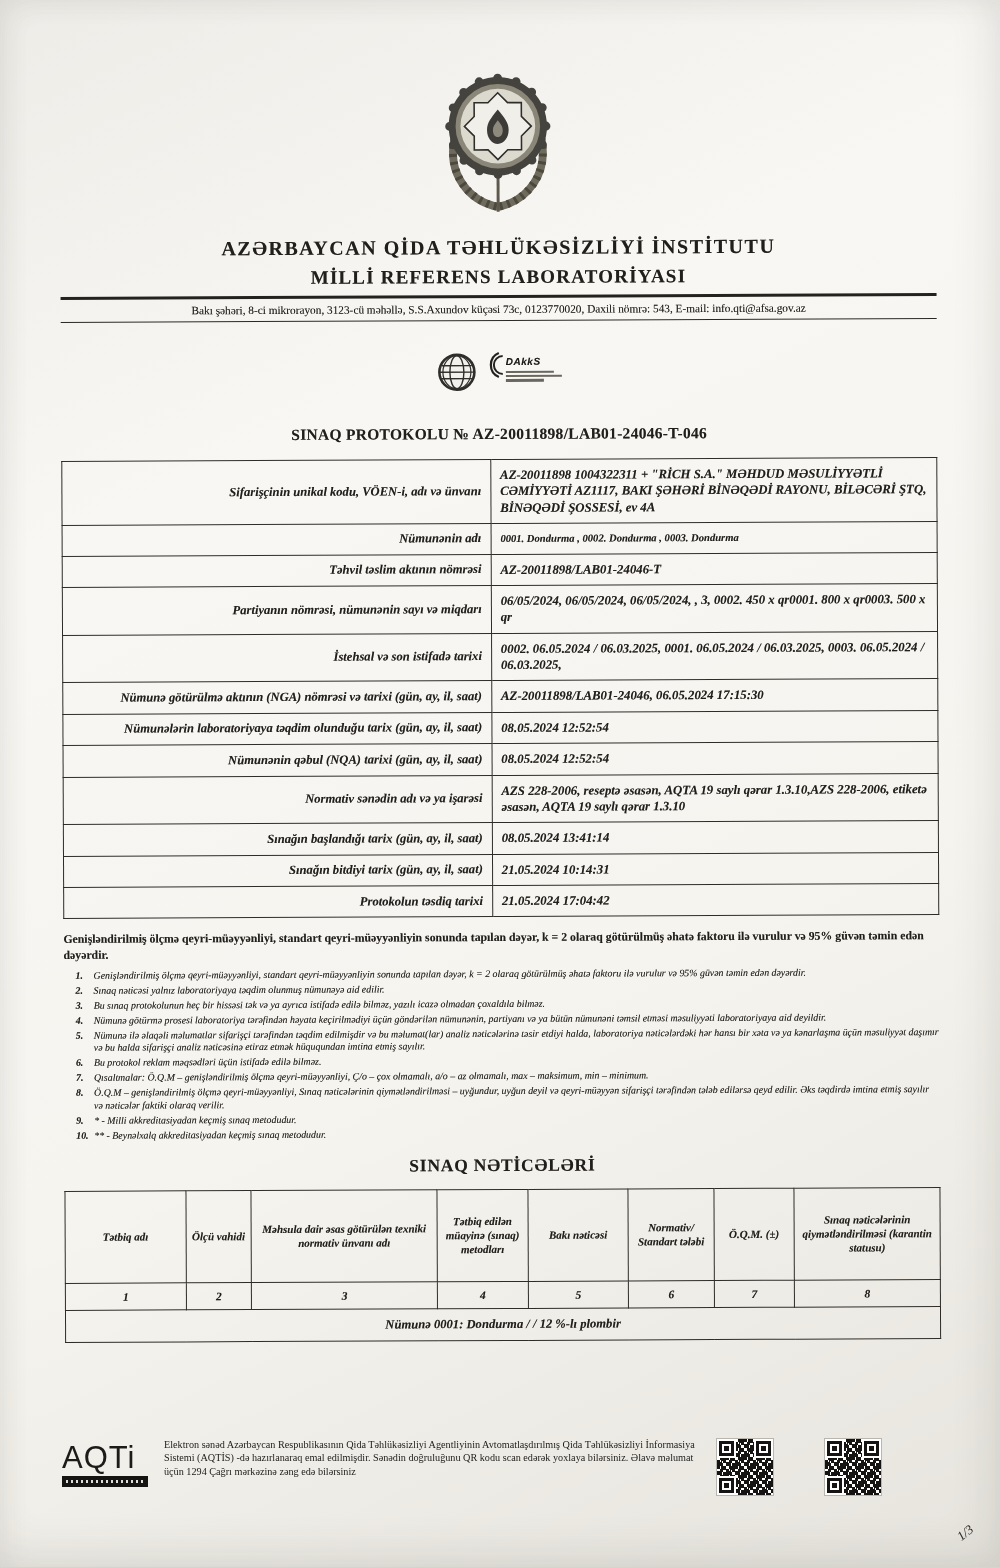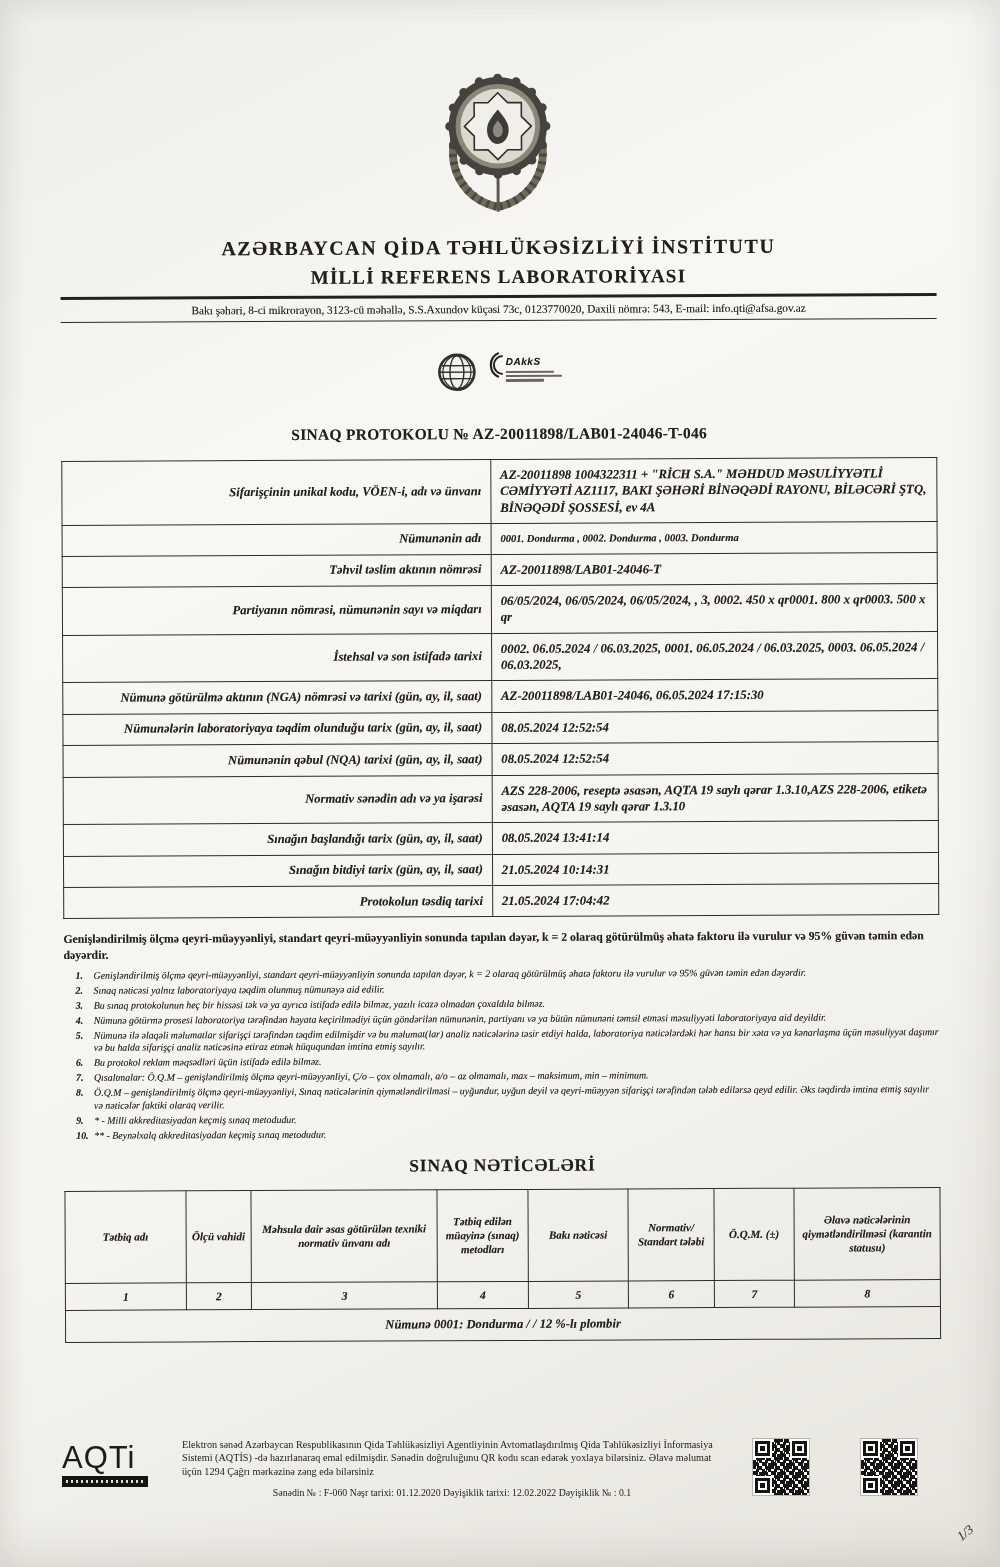--- a/index.html
+++ b/index.html
@@ -49,21 +49,21 @@
 
   
   .results-title { text-align:center; font-size:17.5px; font-weight:bold; letter-spacing:.8px; margin-top:15px; }
   .res-table { margin-top:13px; }
   .res-table th, .res-table td { border:1.3px solid #2e2c29; text-align:center; vertical-align:middle; }
   .res-table th { font-style:italic; font-weight:bold; font-size:11px; line-height:1.25; padding:8px 4px; height:92px; }
   .res-table .nums td { font-style:italic; font-weight:bold; font-size:11.5px; height:27px; }
   .res-table .sample td { font-style:italic; font-weight:bold; font-size:12.6px; height:32px; }
 
   
-  .footer { position:absolute; left:62px; right:52px; top:1436px; display:flex; align-items:flex-start; gap:28px; }
+  .footer { position:absolute; left:62px; right:52px; top:1436px; display:flex; align-items:flex-start; gap:10px; }
   .aqti { width:92px; padding-top:6px; }
   .aqti-word { font-family:"Liberation Sans", sans-serif; font-size:31px; letter-spacing:1px; color:#1c1b19; line-height:1; }
   .aqti-bar { width:86px; height:11px; background:#151412; margin-top:3px; position:relative; }
   .aqti-bar::after { content:""; position:absolute; left:4px; right:4px; top:4px; height:2.5px;
     background:repeating-linear-gradient(90deg, rgba(255,255,255,.85) 0 2px, transparent 2px 5px); }
   .ftext { width:540px; font-size:10.2px; line-height:1.3; color:#23211e; padding-top:2px; }
   .fdoc { margin-top:9px; font-size:9.8px; text-align:center; }
   .qrwrap { display:flex; gap:50px; margin-left:2px; padding-top:2px; }
   .qr { width:58px; height:58px; background:#fff; position:relative; border:1px solid #b9b6af;
     background-image:
@@ -270,21 +270,21 @@
       </colgroup>
       <tbody>
           <tr>
         <th>Tətbiq adı</th>
         <th>Ölçü vahidi</th>
         <th>Məhsula dair əsas götürülən texniki normativ ünvanı adı</th>
         <th>Tətbiq edilən müayinə (sınaq) metodları</th>
         <th>Bakı nəticəsi</th>
         <th>Normativ/ Standart tələbi</th>
         <th>Ö.Q.M. (±)</th>
-        <th>Əlavə nəticələrinin qiymətləndirilməsi (karantin statusu)</th>
+        <th>Sınaq nəticələrinin qiymətləndirilməsi (karantin statusu)</th>
       </tr>
       <tr class="nums">
         <td>1</td>
         <td>2</td>
         <td>3</td>
         <td>4</td>
         <td>5</td>
         <td>6</td>
         <td>7</td>
         <td>8</td>
@@ -296,21 +296,20 @@
       </table>
   </div>
 
   <div class="footer">
     <div class="aqti">
       <div class="aqti-word">AQTi</div>
       <div class="aqti-bar"></div>
     </div>
     <div class="ftext">
       <p>Elektron sənəd Azərbaycan Respublikasının Qida Təhlükəsizliyi Agentliyinin Avtomatlaşdırılmış Qida Təhlükəsizliyi İnformasiya Sistemi (AQTİS) -də hazırlanaraq emal edilmişdir. Sənədin doğruluğunu QR kodu scan edərək yoxlaya bilərsiniz. Əlavə məlumat üçün 1294 Çağrı mərkəzinə zəng edə bilərsiniz</p>
-      <p class="fdoc">Sənədin № : F-060   Nəşr tarixi: 01.12.2020   Dəyişiklik tarixi:  12.02.2022   Dəyişiklik № : 0.1</p>
     </div>
     <div class="qrwrap">
       <div class="qr">
           <i class="tl"></i>
           <i class="tr"></i>
           <i class="bl"></i>
         </div>
       <div class="qr">
           <i class="tl"></i>
           <i class="tr"></i>

